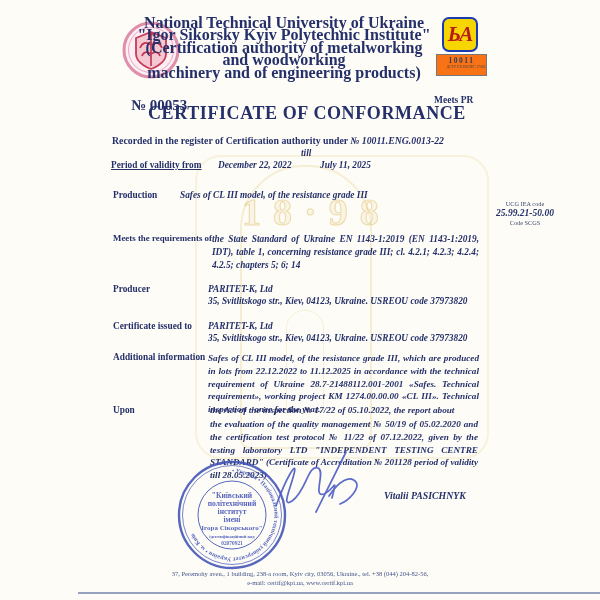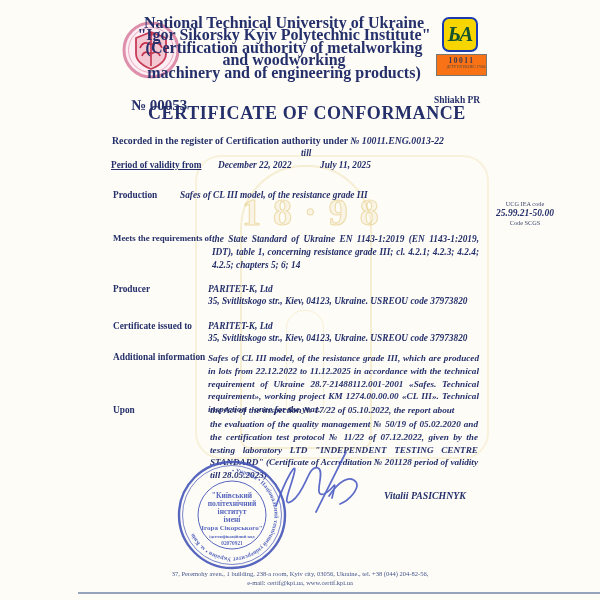--- a/index.html
+++ b/index.html
@@ -15,21 +15,21 @@
   .lbl{font-weight:bold;font-size:9.3px;white-space:nowrap;}
   .val{font-weight:bold;font-style:italic;font-size:9.3px;}
   .just{text-align:justify;line-height:13px;}
   
   .hdr{left:134px;top:17px;width:300px;text-align:center;font-weight:bold;font-size:16px;line-height:12.4px;}
   
   .emblem{left:122px;top:21px;width:58px;height:58px;}
   
   .naau-rect{left:442px;top:17px;width:36px;height:35px;background:#f6d500;border:2.5px solid #1c3ab0;border-radius:7px;
     display:flex;align-items:center;justify-content:center;box-sizing:border-box;}
-  .naau-glyph{font-weight:bold;font-style:italic;font-size:21px;color:#14532d;line-height:1;letter-spacing:-1px;}
+  .naau-glyph{font-weight:bold;font-style:italic;font-size:21px;color:#b91c1c;line-height:1;letter-spacing:-1px;}
   .naau-box{left:436px;top:54px;width:51px;height:22px;background:#f97316;border:1px solid #777;box-sizing:border-box;text-align:center;}
   .naau-code{font-weight:bold;font-size:7.5px;letter-spacing:1.5px;color:#333a55;line-height:9px;margin-top:1px;}
   .naau-std{font-size:6px;transform:scale(0.6);transform-origin:center top;color:#444;line-height:6px;white-space:nowrap;}
   
   .cert-no{left:131px;top:97px;font-size:15px;}
   .series{left:434px;top:95px;font-size:9.5px;}
   .title{left:0;top:103px;width:614px;text-align:center;font-weight:bold;font-size:18px;letter-spacing:0.6px;}
   .recorded{left:112px;top:135px;font-size:9.8px;font-weight:bold;white-space:nowrap;}
   
   .codes{left:470px;top:200px;width:110px;text-align:center;}
@@ -79,21 +79,21 @@
 
   <div class="abs naau-rect">
     <span class="naau-glyph">ЬА</span>
   </div>
   <div class="abs naau-box">
     <div class="naau-code">10011</div>
     <div class="naau-std">ДСТУ EN ISO/IEC 17065</div>
   </div>
 
   <div class="abs cert-no b">№ 00053</div>
-  <div class="abs series b">Shliakh PR</div>
+  <div class="abs series b">Meets PR</div>
   <div class="abs title">CERTIFICATE OF CONFORMANCE</div>
   <div class="abs recorded">
     <span>Recorded in the register of Certification authority under </span><span class="i">№ 10011.ENG.0013-22</span>
   </div>
 
   <div class="abs lbl" style="left:111px;top:160px;text-decoration:underline;">Period of validity from</div>
   <div class="abs val" style="left:218px;top:160px;">December 22, 2022</div>
   <div class="abs val" style="left:301px;top:148px;">till</div>
   <div class="abs val" style="left:320px;top:160px;">July 11, 2025</div>
 

